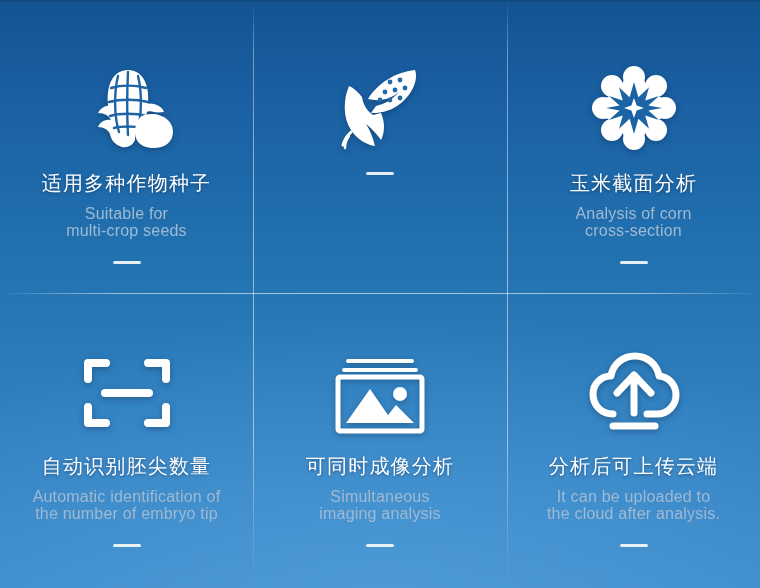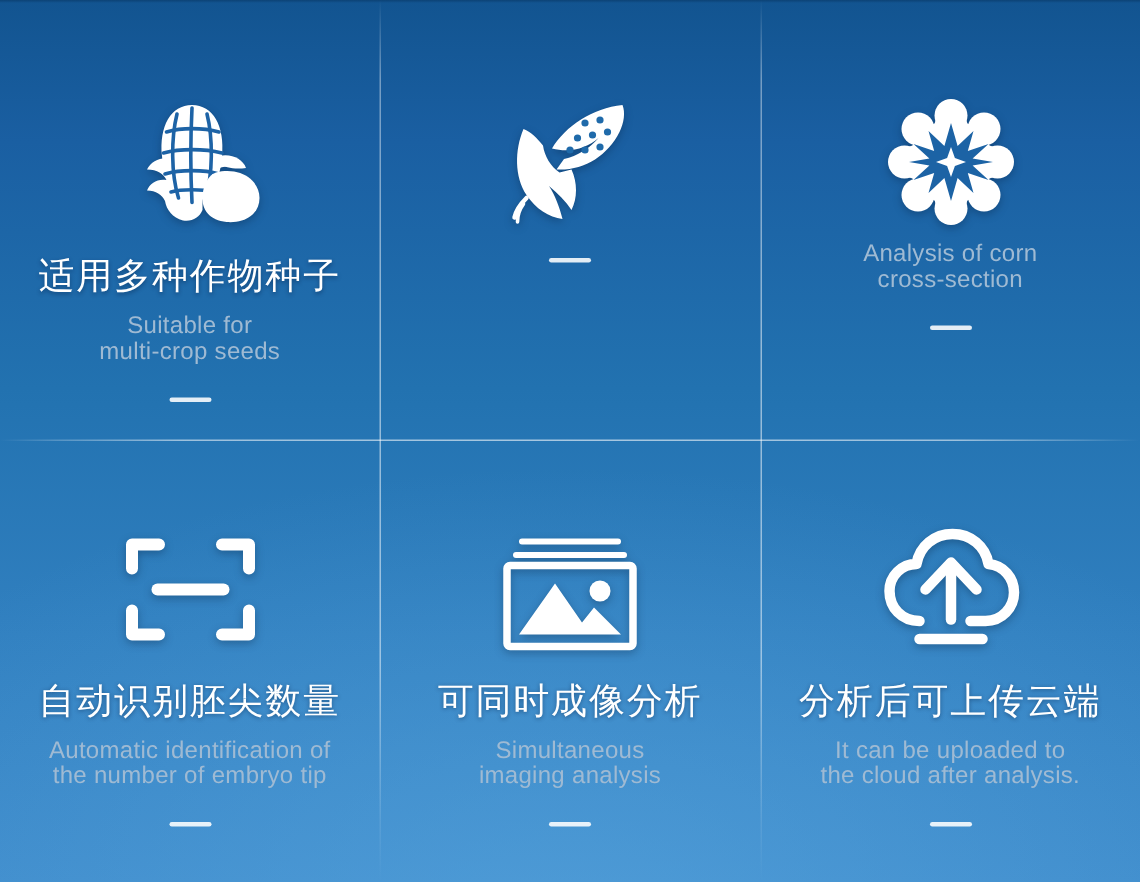--- a/index.html
+++ b/index.html
@@ -83,21 +83,21 @@
     align-items:flex-end;
     justify-content:center;
   }
   .cell.row1 .icon-wrap{ margin-top:38px; }
   .cell.row2 .icon-wrap{ margin-top:30px; }
 
   .icon-wrap svg{ display:block; filter:drop-shadow(0 2px 3px rgba(0,20,45,0.30)); }
 
   .title{
     color:#ffffff;
-    font-size:24px;
+    font-size:20px;
     line-height:1.1;
     letter-spacing:1.2px;
     font-weight:400;
     text-shadow:0 1px 3px rgba(0,25,60,0.45);
     white-space:nowrap;
     text-align:center;
   }
   .cell.row1 .title{ margin-top:22px; }
   .cell.row2 .title{ margin-top:20px; }
 
@@ -203,20 +203,21 @@
 
           <g fill="#1c63a5">
             <path d="M42 16 L46.4 31.3 L57 21.3 L53.2 34.6 L67 30 L56.4 39.6 L70 42 L56.4 44.4 L67 54 L53.2 49.4 L57 62.7 L46.4 52.7 L42 68 L37.6 52.7 L27 62.7 L30.8 49.4 L17 54 L27.6 44.4 L14 42 L27.6 39.6 L17 30 L30.8 34.6 L27 21.3 L37.6 31.3 Z"></path>
           </g>
 
           <g fill="#ffffff">
             <path d="M42 32 L44.6 39.4 L52 42 L44.6 44.6 L42 52 L39.4 44.6 L32 42 L39.4 39.4 Z"></path>
           </g>
         </svg>
       </div>
+      <div class="title">玉米截面分析</div>
       <div class="subtitle">
         <span class="ln">Analysis of corn</span>
         <span class="ln">cross-section</span>
       </div>
       <div class="dash"></div>
     </div>
 
     <div class="cell row2">
       <div class="icon-wrap">
         <svg width="94" height="84" viewBox="0 0 94 84" fill="none" stroke="#ffffff" stroke-width="8" stroke-linecap="round" stroke-linejoin="round">

